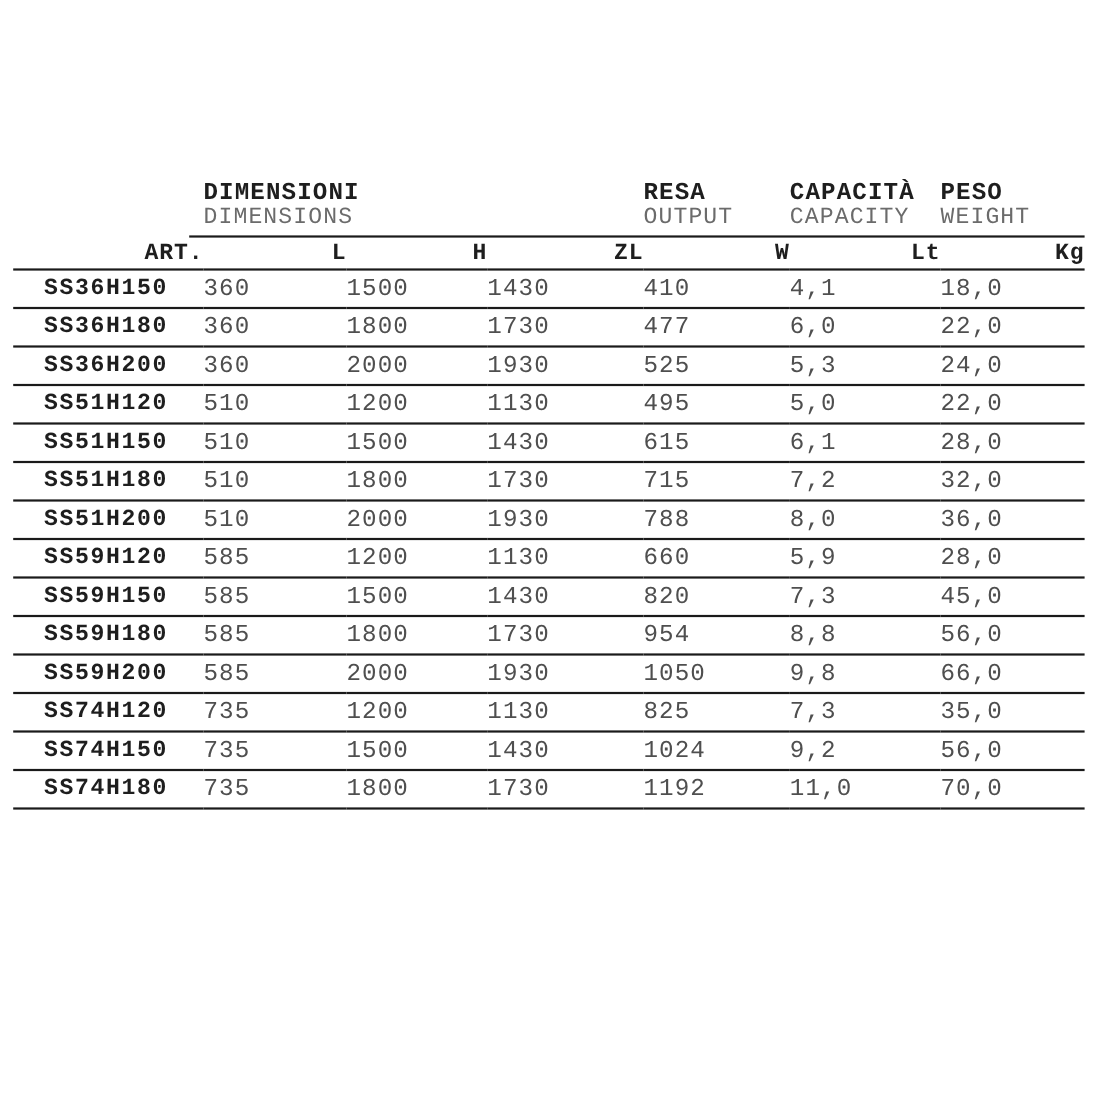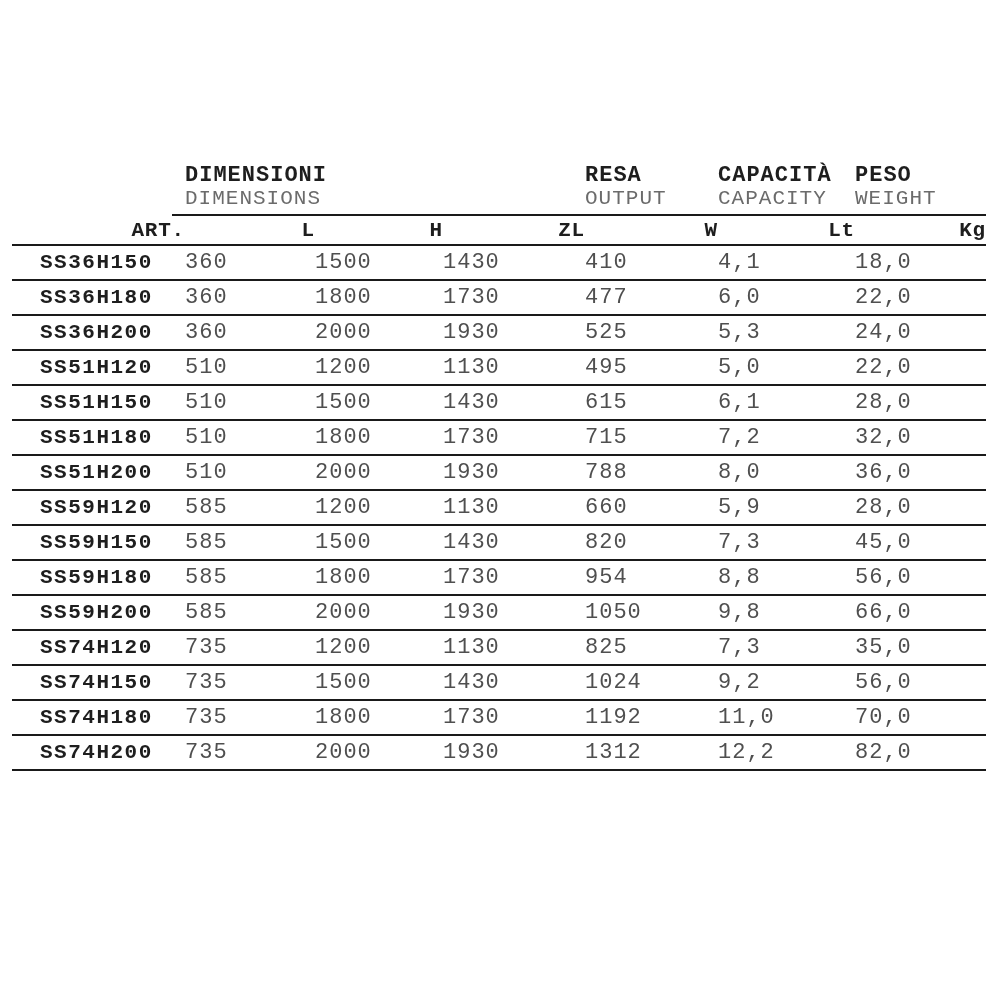--- a/index.html
+++ b/index.html
@@ -264,26 +264,17 @@
           </tr>
           <tr>
             <td class="art">SS74H180</td>
             <td class="val">735</td>
             <td class="val">1800</td>
             <td class="val">1730</td>
             <td class="val">1192</td>
             <td class="val">11,0</td>
             <td class="val">70,0</td>
           </tr>
-          <tr>
-            <td class="art">SS74H200</td>
-            <td class="val">735</td>
-            <td class="val">2000</td>
-            <td class="val">1930</td>
-            <td class="val">1312</td>
-            <td class="val">12,2</td>
-            <td class="val">82,0</td>
-          </tr>
         </tbody>
     </table>
 
   </div>
 </div>
 
 </body></html>

